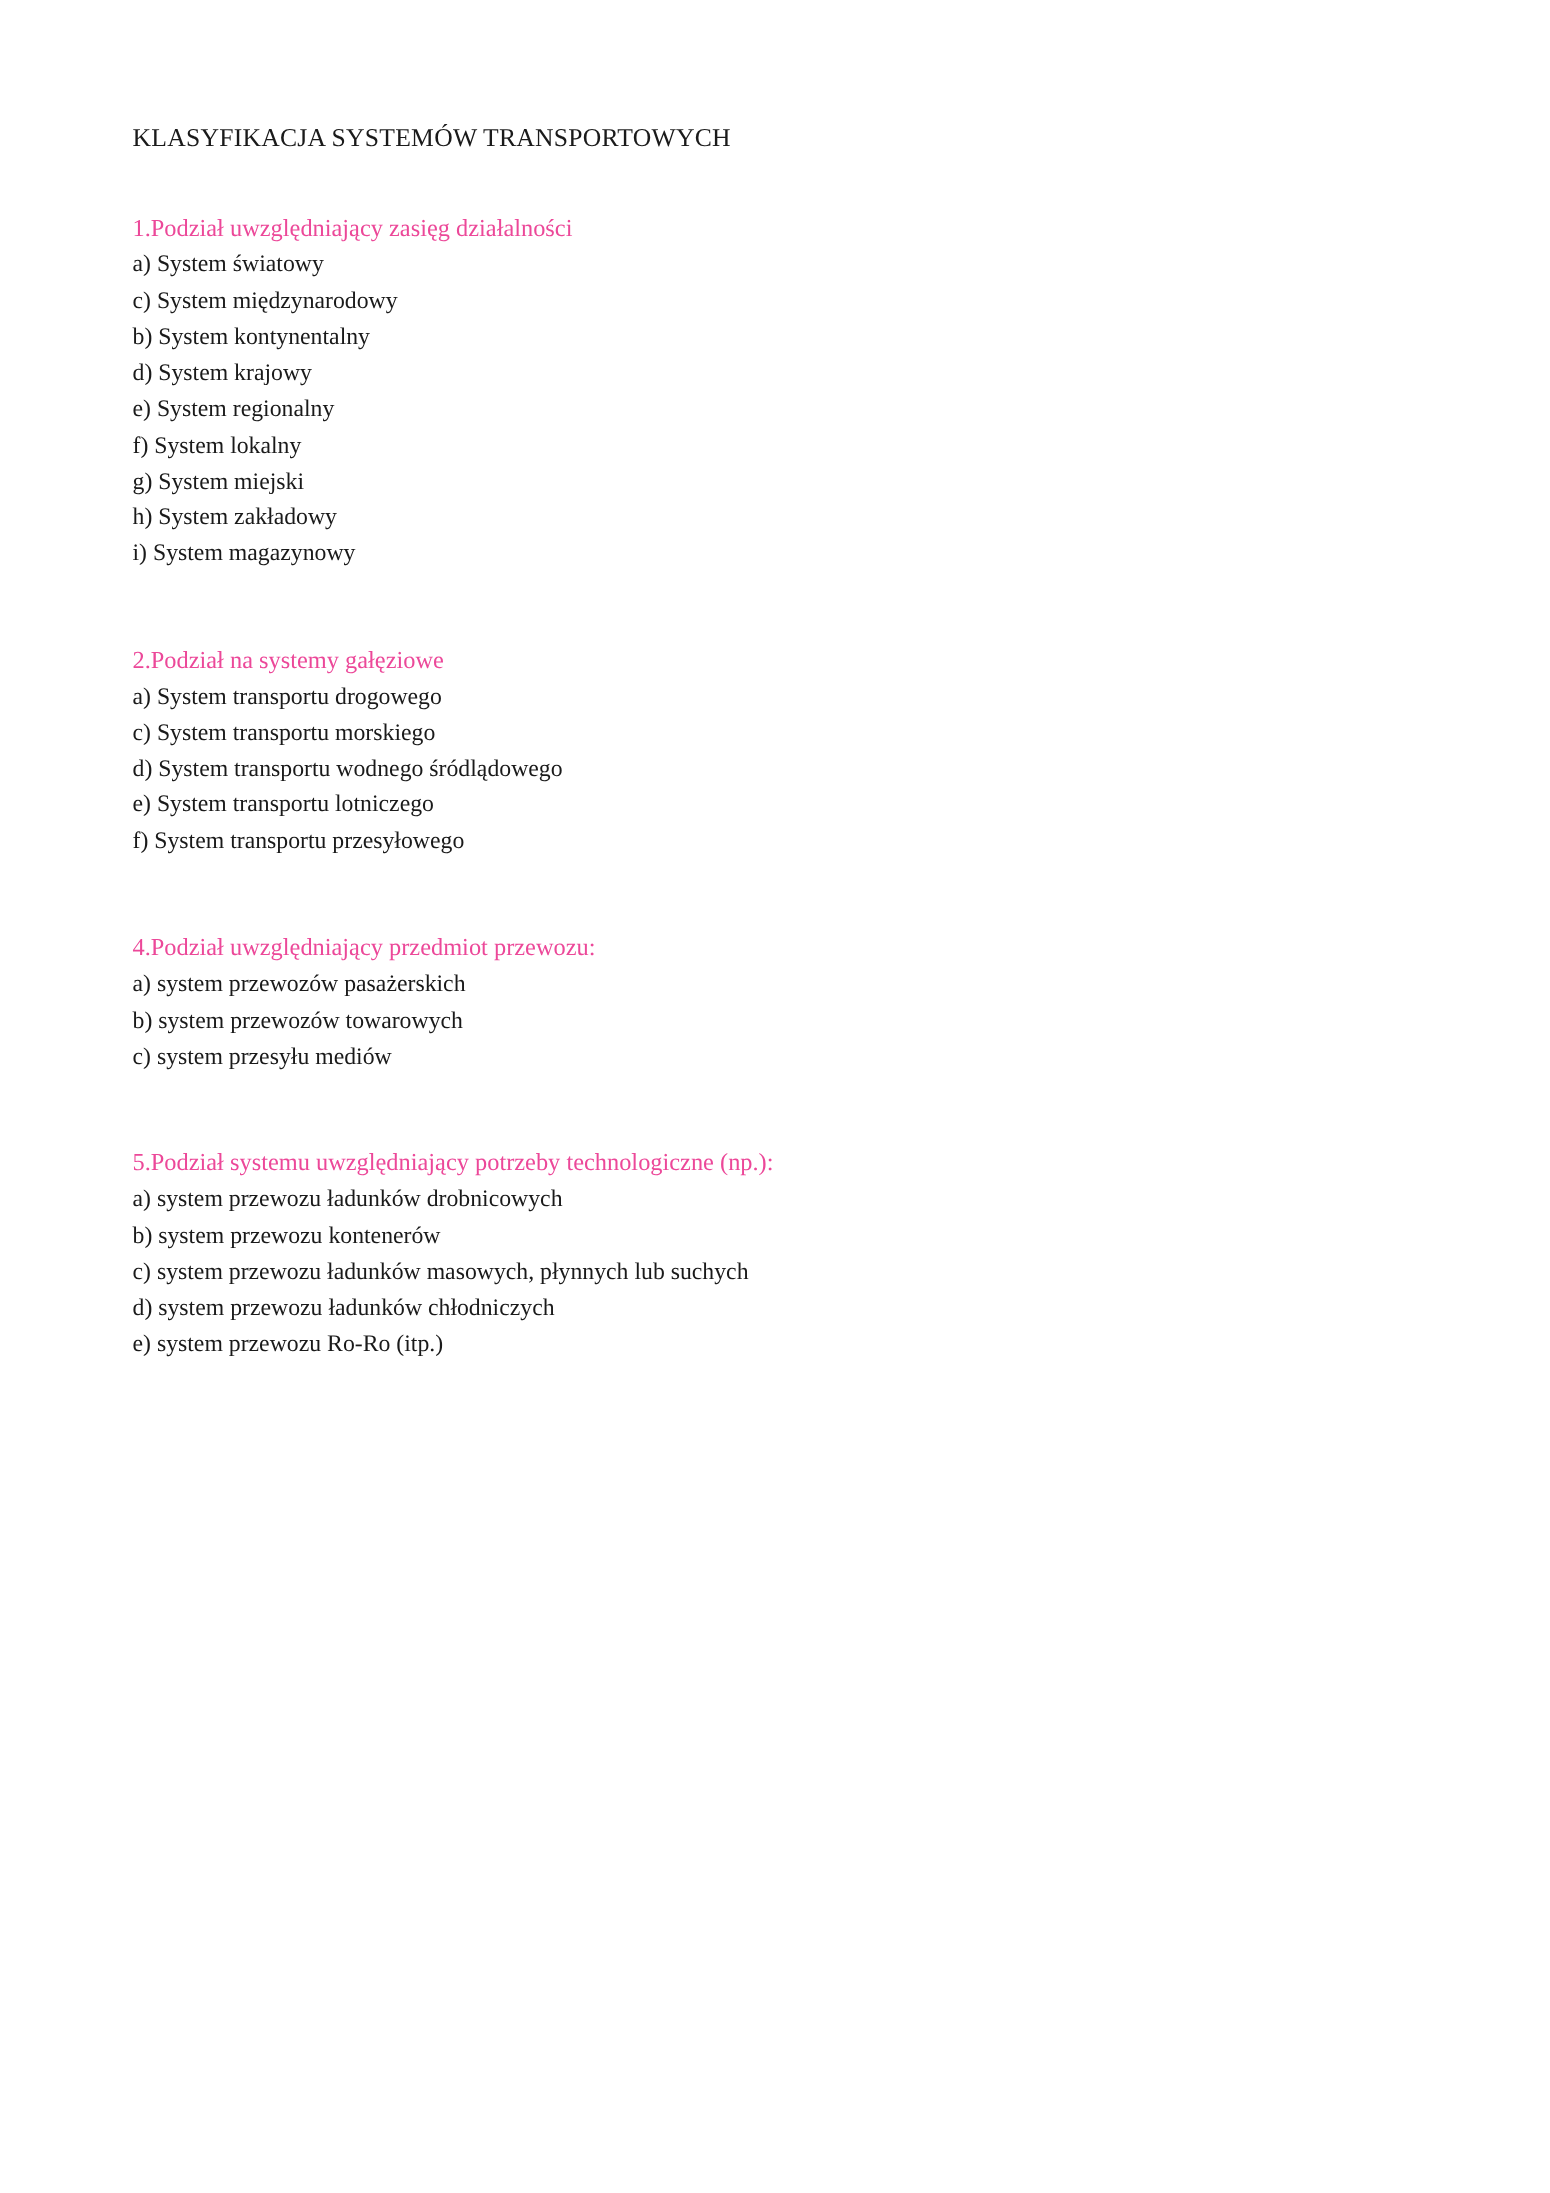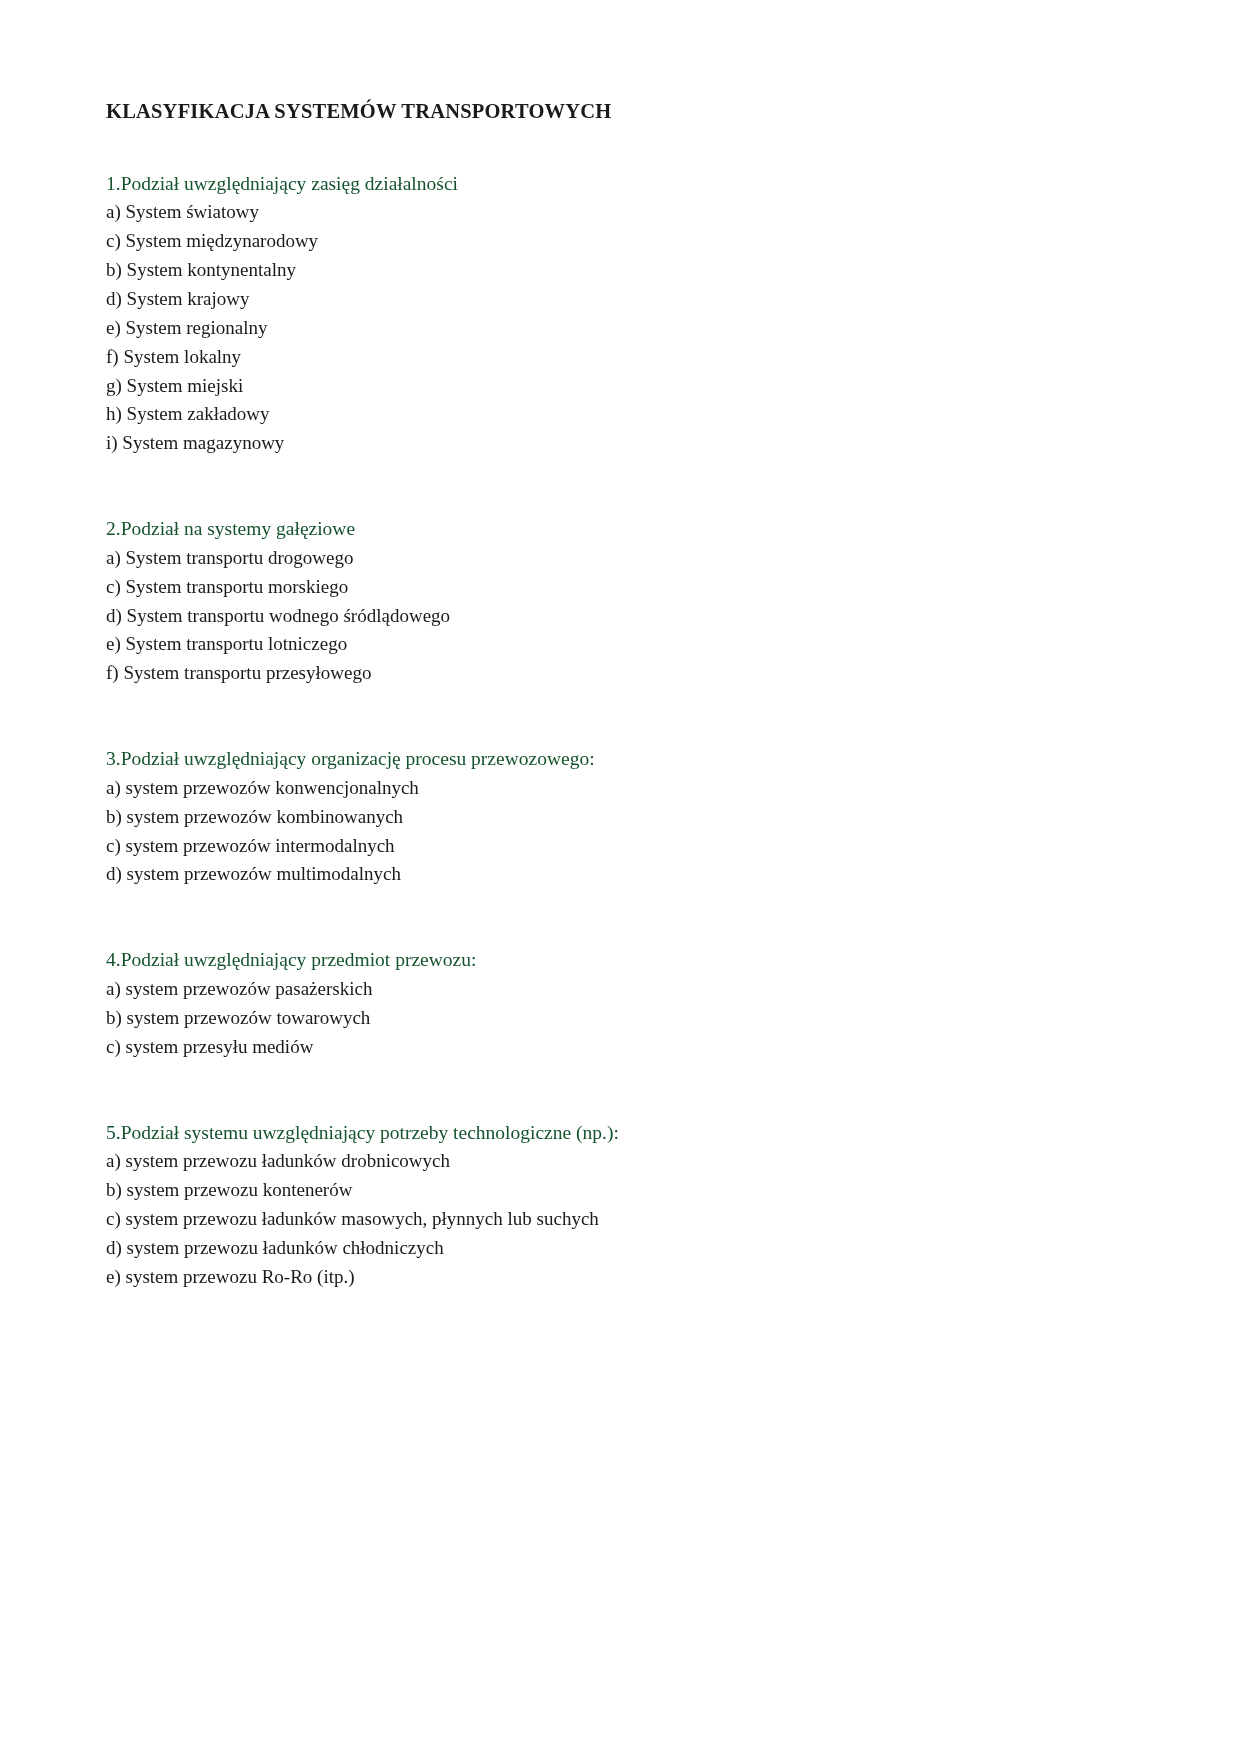--- a/index.html
+++ b/index.html
@@ -18,36 +18,36 @@
   }
   .content {
     position: absolute;
     left: 106px;
     top: 98px;
     width: 1000px;
   }
   .doc-title {
     font-family: "Liberation Serif", "DejaVu Serif", serif;
     font-size: 20.5px;
-    font-weight: bold;
+    font-weight: normal;
     letter-spacing: 0.2px;
     color: #1a1a1a;
     margin: 0 0 0 0;
     line-height: 1.3;
   }
   .section {
     margin-top: 56px;
   }
   .section:first-of-type {
     margin-top: 44px;
   }
   .section-heading {
     font-family: "Liberation Serif", "DejaVu Serif", serif;
     font-size: 19.5px;
-    color: #14532d;
+    color: #ec4899;
     line-height: 1.52;
     margin: 0;
     white-space: pre-wrap;
   }
   .item {
     font-family: "Liberation Serif", "DejaVu Serif", serif;
     font-size: 19px;
     color: #1a1a1a;
     line-height: 1.52;
     margin: 0;
@@ -77,27 +77,20 @@
 
     <div class="section">
       <p class="section-heading">2.Podział na systemy gałęziowe</p>
       <p class="item">a) System transportu drogowego</p>
       <p class="item">c) System transportu morskiego</p>
       <p class="item">d) System transportu wodnego śródlądowego</p>
       <p class="item">e) System transportu lotniczego</p>
       <p class="item">f) System transportu przesyłowego</p>
     </div>
 
-    <div class="section">
-      <p class="section-heading">3.Podział uwzględniający organizację procesu przewozowego:</p>
-      <p class="item">a) system przewozów konwencjonalnych</p>
-      <p class="item">b) system przewozów kombinowanych</p>
-      <p class="item">c) system przewozów intermodalnych</p>
-      <p class="item">d) system przewozów multimodalnych</p>
-    </div>
 
     <div class="section">
       <p class="section-heading">4.Podział uwzględniający przedmiot przewozu:</p>
       <p class="item">a) system przewozów pasażerskich</p>
       <p class="item">b) system przewozów towarowych</p>
       <p class="item">c) system przesyłu mediów</p>
     </div>
 
     <div class="section">
       <p class="section-heading">5.Podział systemu uwzględniający potrzeby technologiczne (np.):</p>

